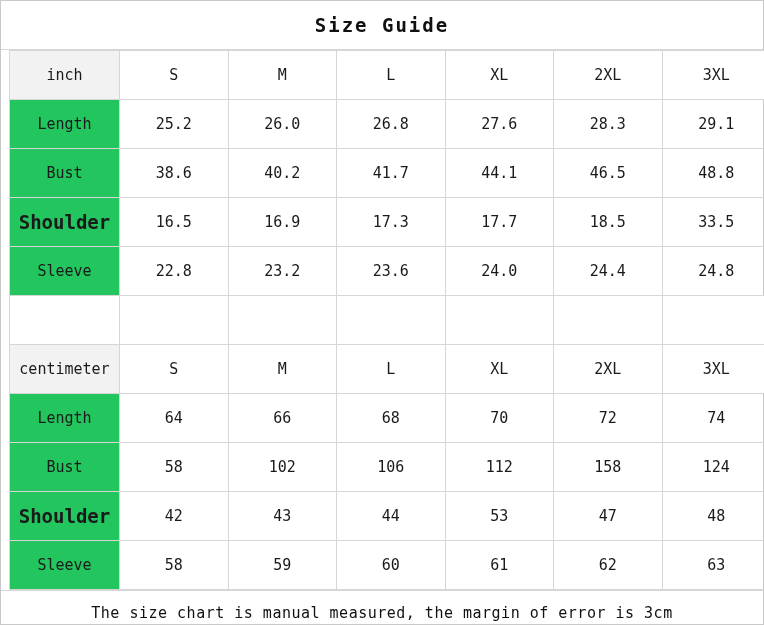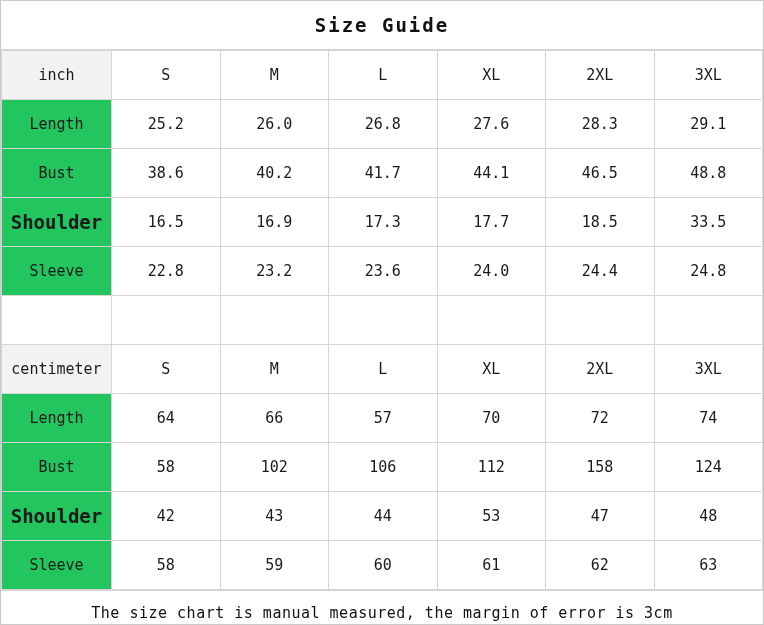--- a/index.html
+++ b/index.html
@@ -79,20 +79,21 @@
     line-height: 44px;
     text-align: center;
     font-size: 15px;
     letter-spacing: 0.5px;
     color: #111111;
     border-top: 1px solid #d6d6d6;
     font-family: "DejaVu Sans Mono", monospace;
   }
   .tables-wrap {
     border-top: 1px solid #d6d6d6;
+    padding-left: 8px;
   }
 </style>
 </head>
 <body>
 
 <div class="page">
 
   <div class="title">Size Guide</div>
 
   <div class="tables-wrap">
@@ -159,21 +160,21 @@
           <td class="col-head">M</td>
           <td class="col-head">L</td>
           <td class="col-head">XL</td>
           <td class="col-head">2XL</td>
           <td class="col-head">3XL</td>
         </tr>
         <tr>
           <td class="row-head">Length</td>
           <td>64</td>
           <td>66</td>
-          <td>57</td>
+          <td>68</td>
           <td>70</td>
           <td>72</td>
           <td>74</td>
         </tr>
         <tr>
           <td class="row-head">Bust</td>
           <td>58</td>
           <td>102</td>
           <td>106</td>
           <td>112</td>

